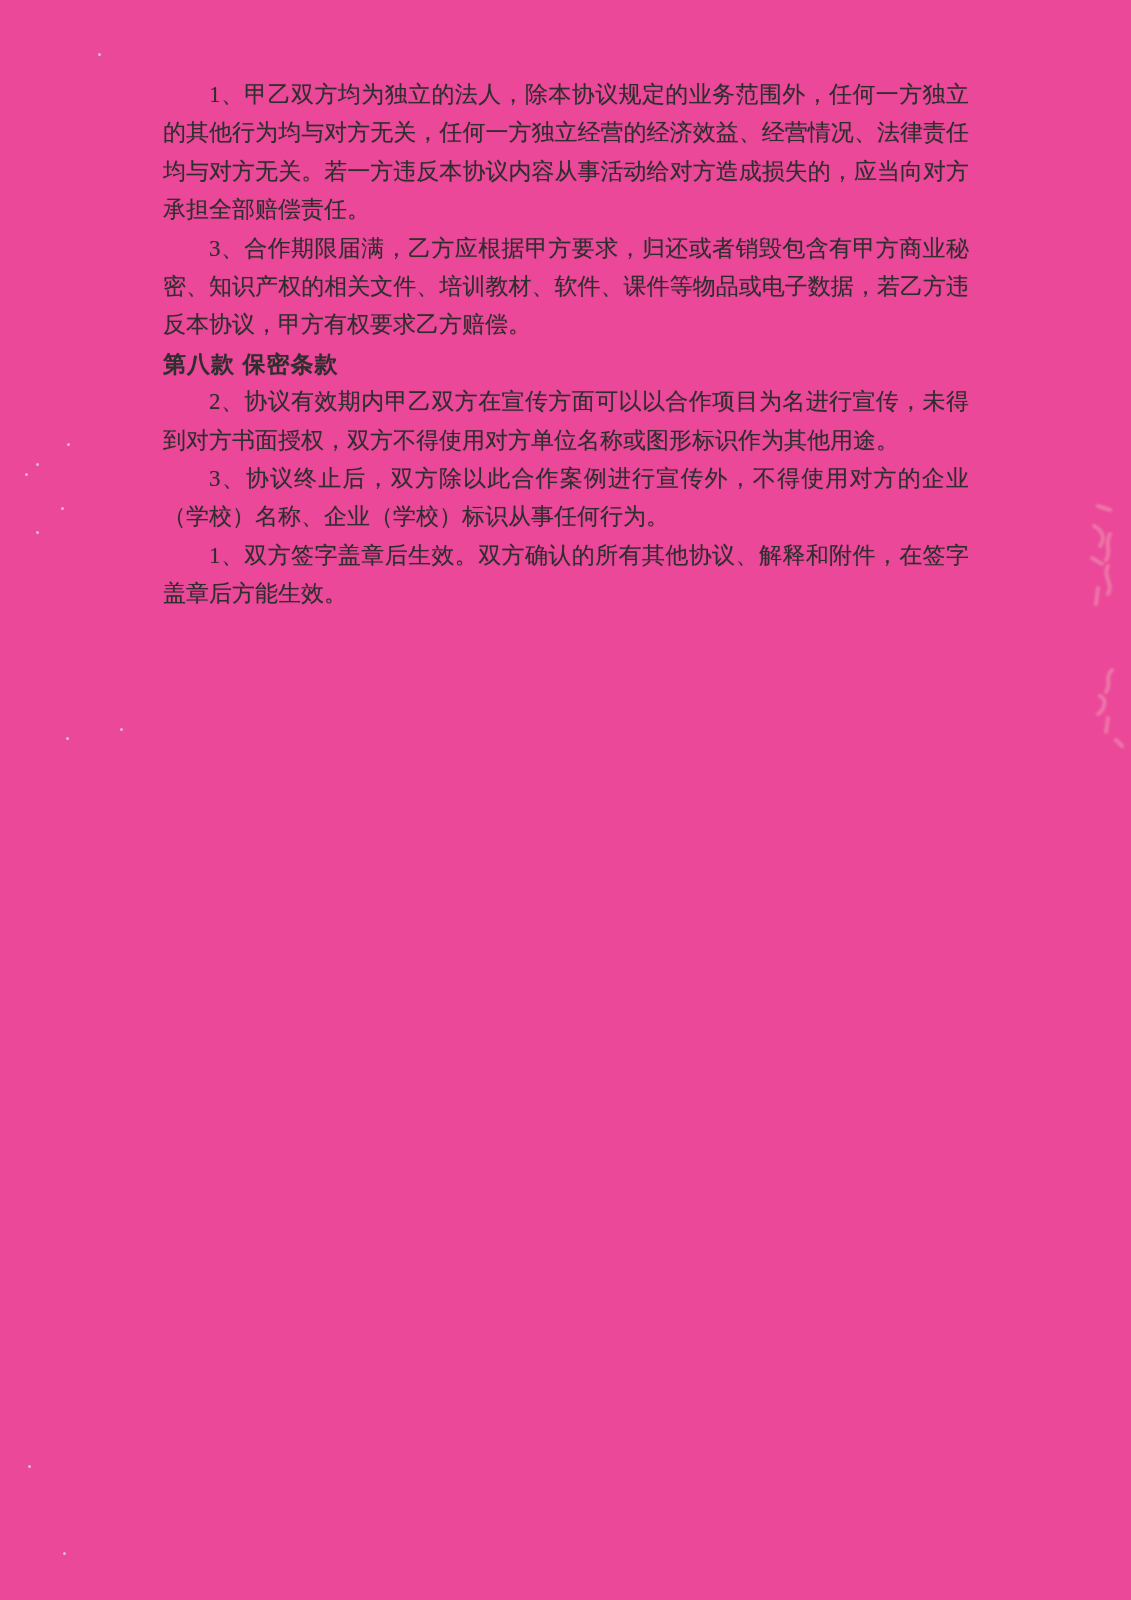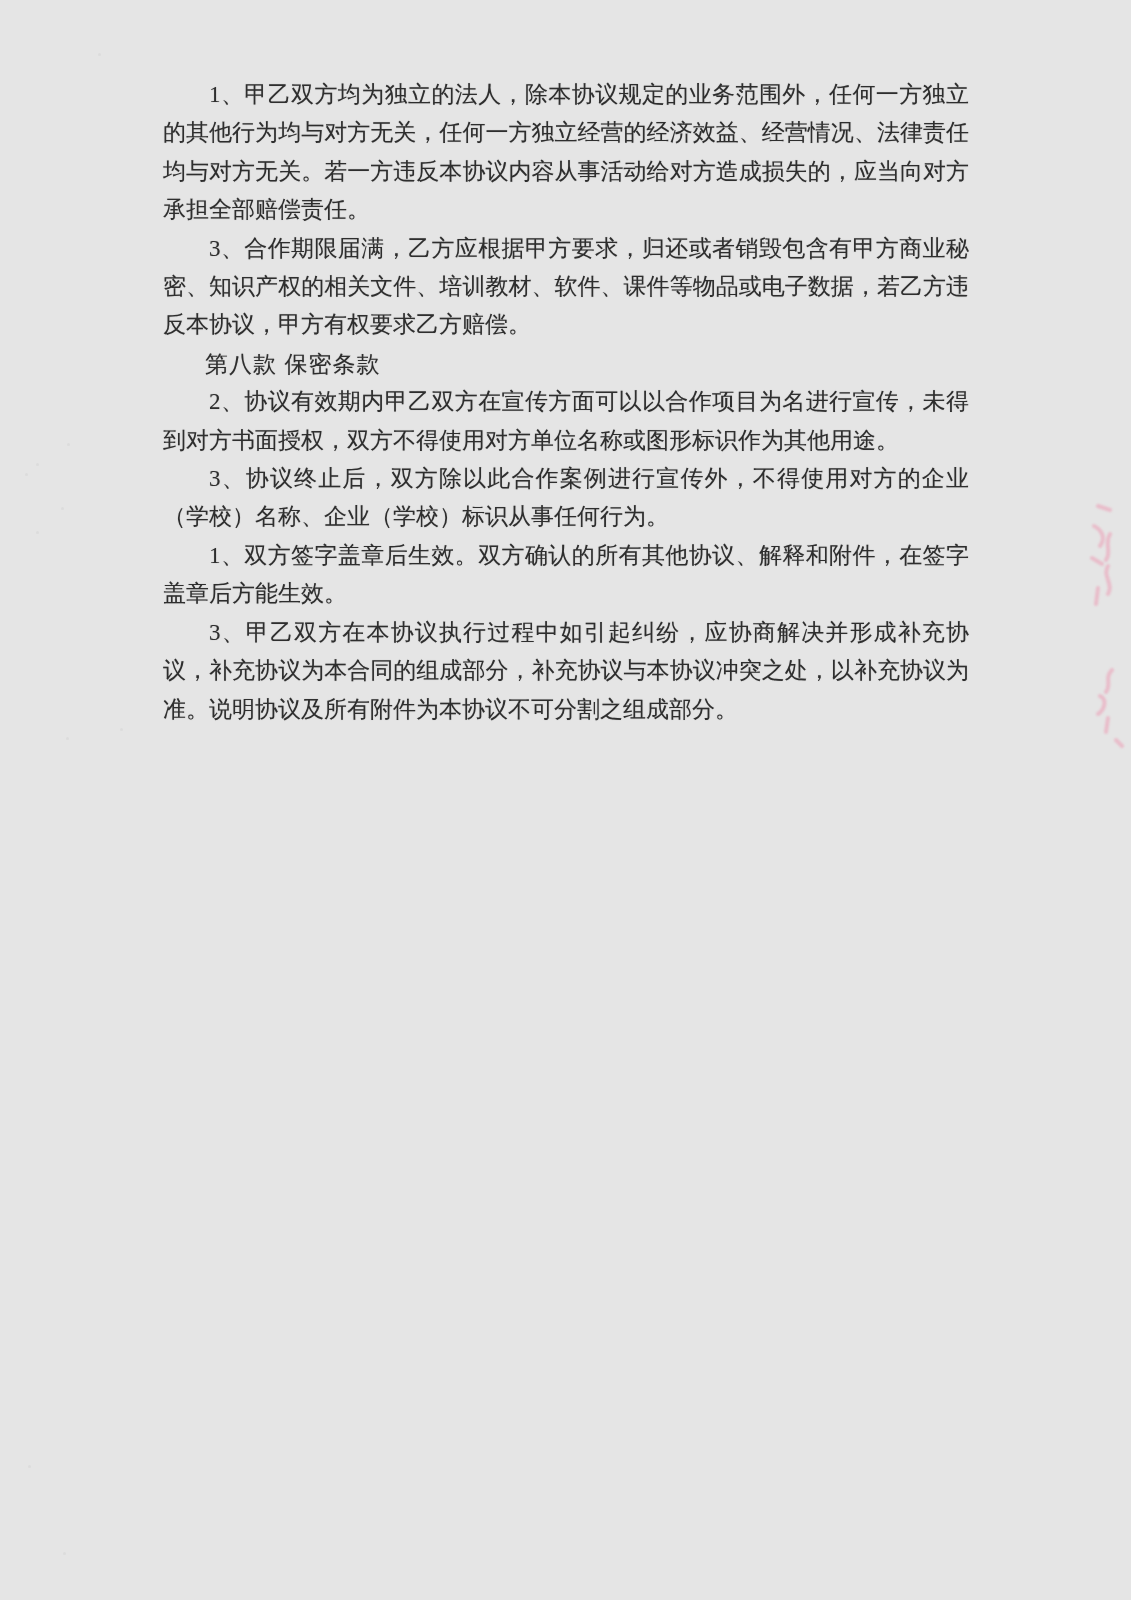--- a/index.html
+++ b/index.html
@@ -34,24 +34,23 @@
   }
   .content p {
     margin: 0;
     text-shadow: 0 0 1px rgba(45, 45, 45, 0.35);
   }
   .content p.body {
     text-indent: 2em;
   }
   .content p.heading {
     text-indent: 0;
-    font-weight: normal;
+    font-weight: bold;
     font-family: "Liberation Sans", "DejaVu Sans", sans-serif;
     letter-spacing: 1px;
-    margin-left: 42px;
   }
   .speck {
     position: absolute;
     width: 3px;
     height: 3px;
     border-radius: 50%;
     background: #d9d9d9;
     opacity: 0.8;
   }
   .bleed {
@@ -62,31 +61,30 @@
   .bleed path {
     fill: none;
     stroke-width: 4;
     stroke-linecap: round;
     stroke-linejoin: round;
   }
 </style>
 </head>
 <body>
 
-<div class="page" style="background: #e5e5e5;">
+<div class="page" style="background: #ec4899;">
 
   <div class="content" style="color: rgb(46, 46, 46);">
 
   <p class="body">1、甲乙双方均为独立的法人，除本协议规定的业务范围外，任何一方独立的其他行为均与对方无关，任何一方独立经营的经济效益、经营情况、法律责任均与对方无关。若一方违反本协议内容从事活动给对方造成损失的，应当向对方承担全部赔偿责任。</p>
       <p class="body">3、合作期限届满，乙方应根据甲方要求，归还或者销毁包含有甲方商业秘密、知识产权的相关文件、培训教材、软件、课件等物品或电子数据，若乙方违反本协议，甲方有权要求乙方赔偿。</p>
       <p class="heading">第八款 保密条款</p>
       <p class="body">2、协议有效期内甲乙双方在宣传方面可以以合作项目为名进行宣传，未得到对方书面授权，双方不得使用对方单位名称或图形标识作为其他用途。</p>
       <p class="body">3、协议终止后，双方除以此合作案例进行宣传外，不得使用对方的企业（学校）名称、企业（学校）标识从事任何行为。</p>
       <p class="body">1、双方签字盖章后生效。双方确认的所有其他协议、解释和附件，在签字盖章后方能生效。</p>
-      <p class="body">3、甲乙双方在本协议执行过程中如引起纠纷，应协商解决并形成补充协议，补充协议为本合同的组成部分，补充协议与本协议冲突之处，以补充协议为准。说明协议及所有附件为本协议不可分割之组成部分。</p>
     </div>
 
   <svg class="bleed" style="left:1072px; top:500px;" width="59" height="115" viewBox="0 0 59 115">
     <path d="M26 6 L38 10" stroke="#ec9cb4"></path>
     <path d="M22 26 C30 30 34 38 28 46" stroke="#ec9cb4"></path>
     <path d="M38 34 C32 44 40 52 34 60" stroke="#ec9cb4"></path>
     <path d="M20 58 L30 64" stroke="#ec9cb4"></path>
     <path d="M36 66 C30 76 42 84 36 94" stroke="#ec9cb4"></path>
     <path d="M26 88 L24 104" stroke="#ec9cb4"></path>
   </svg>

